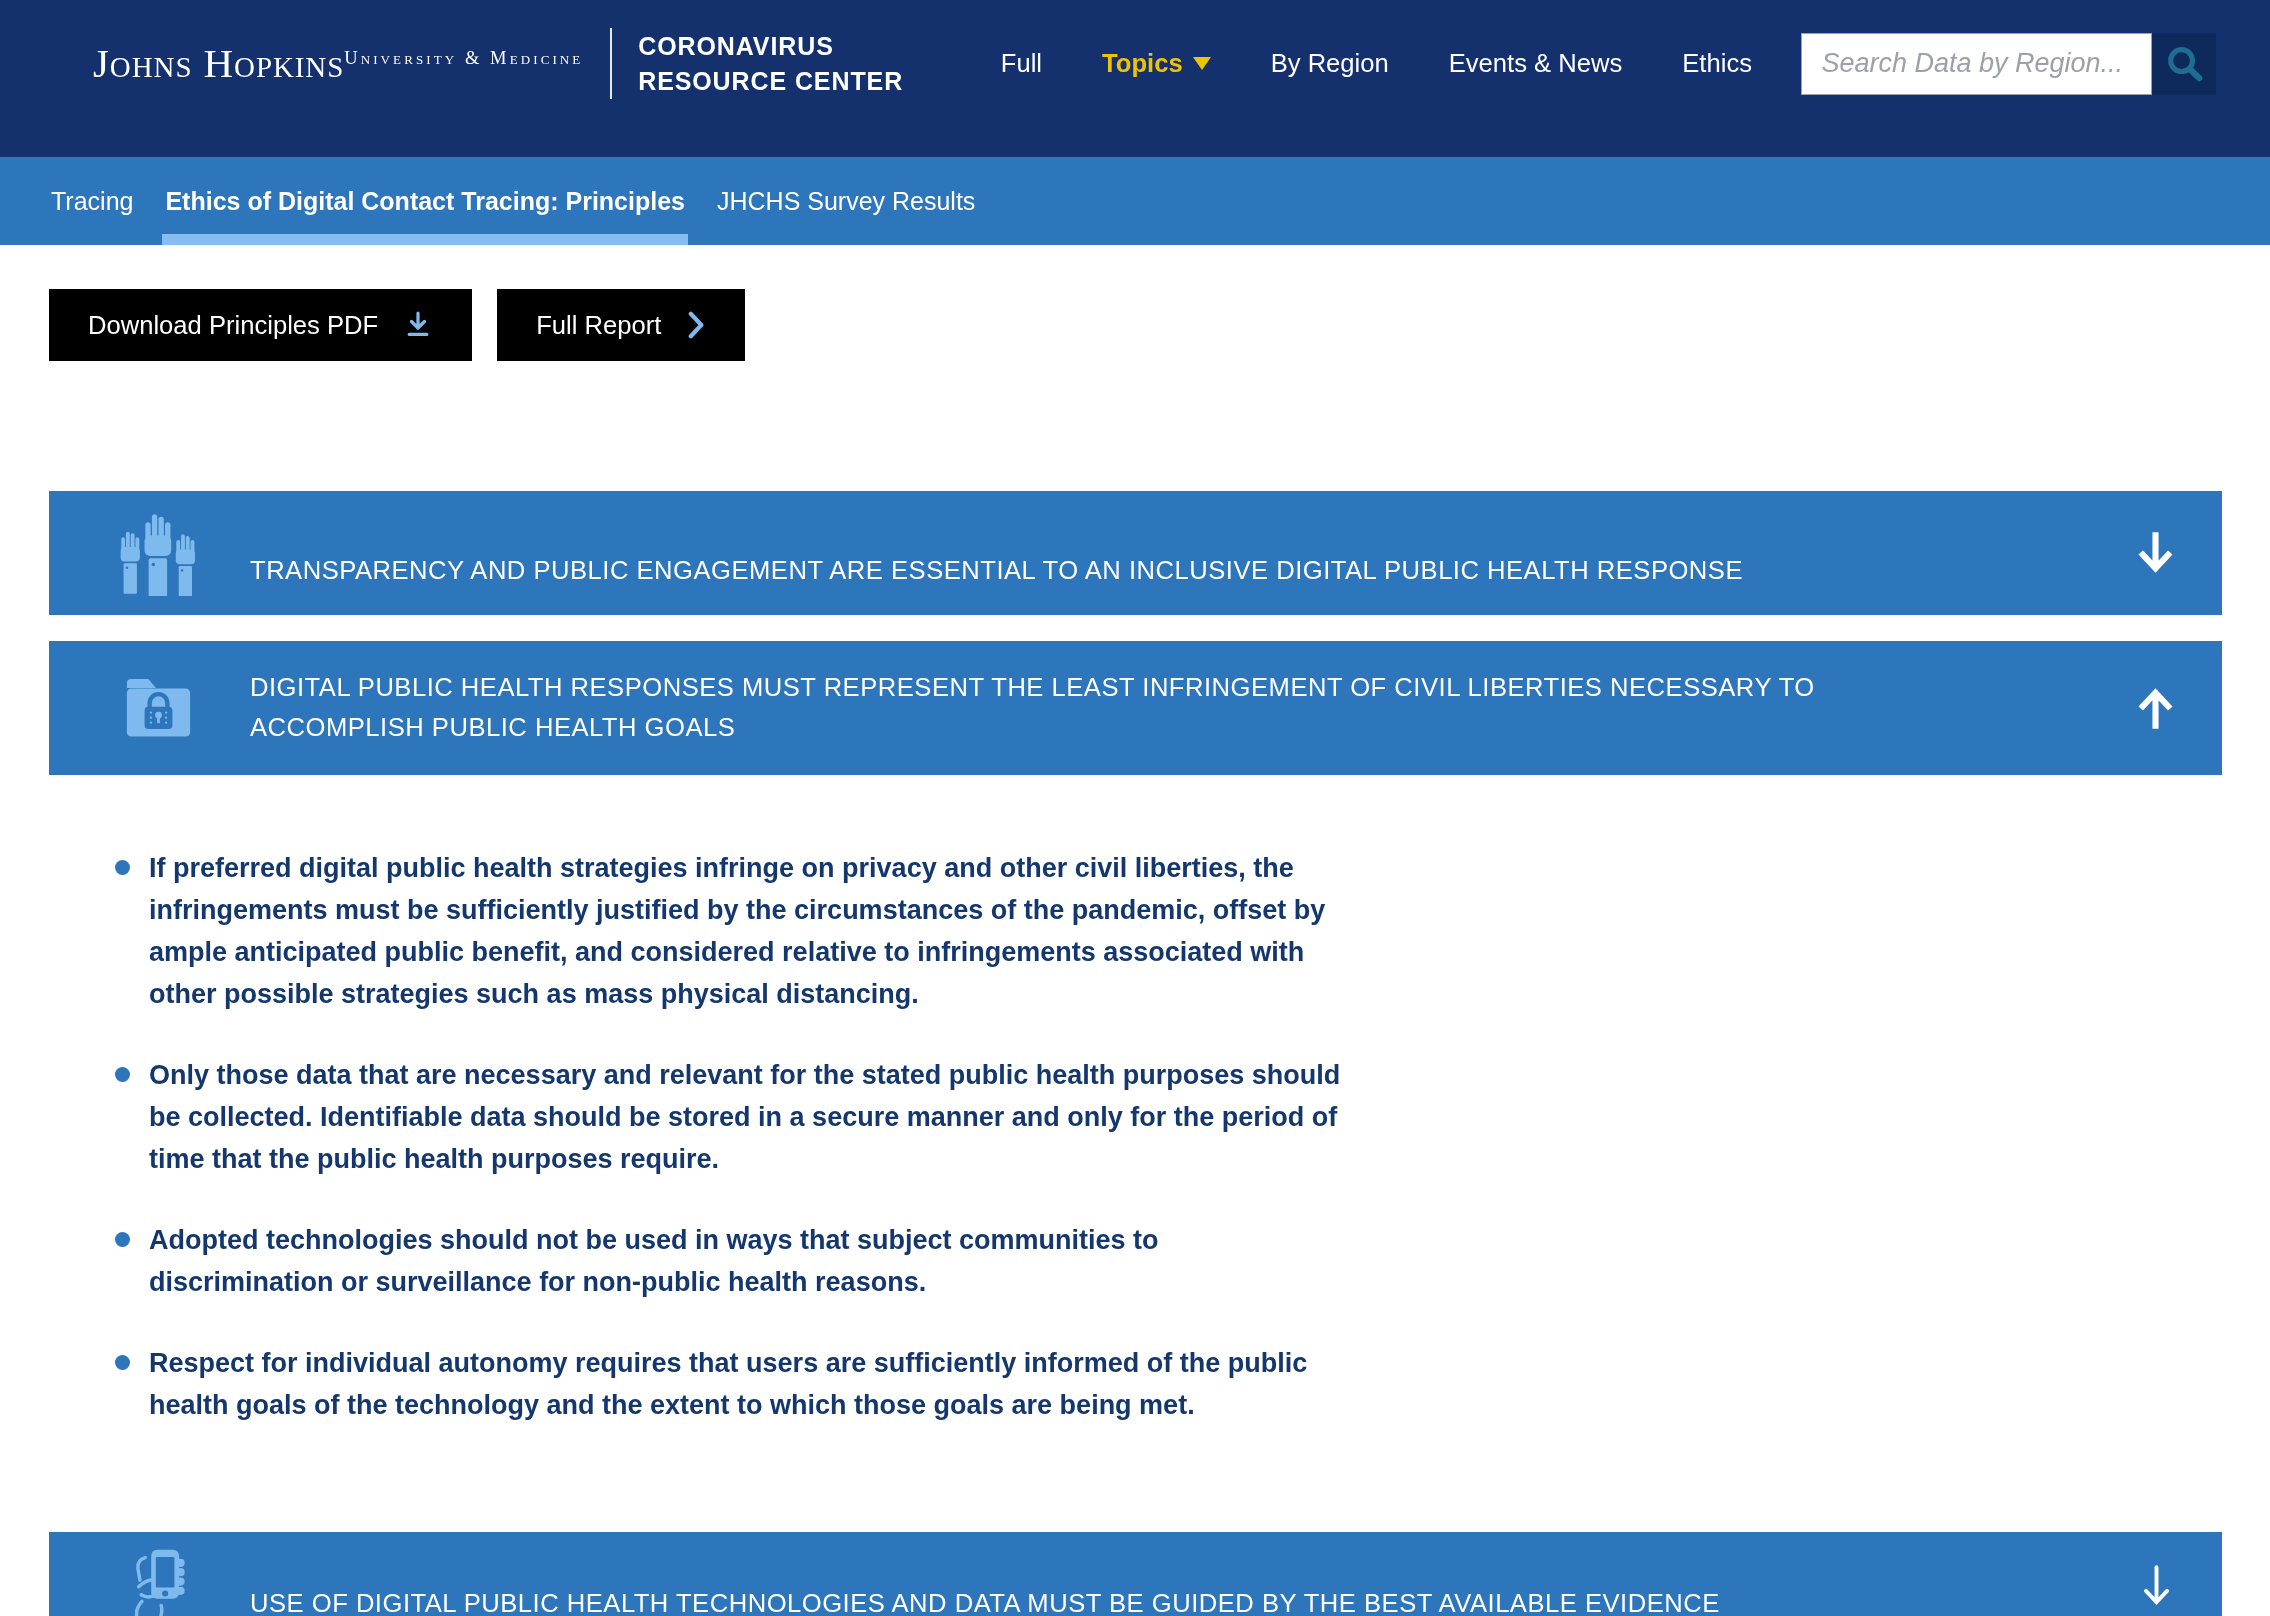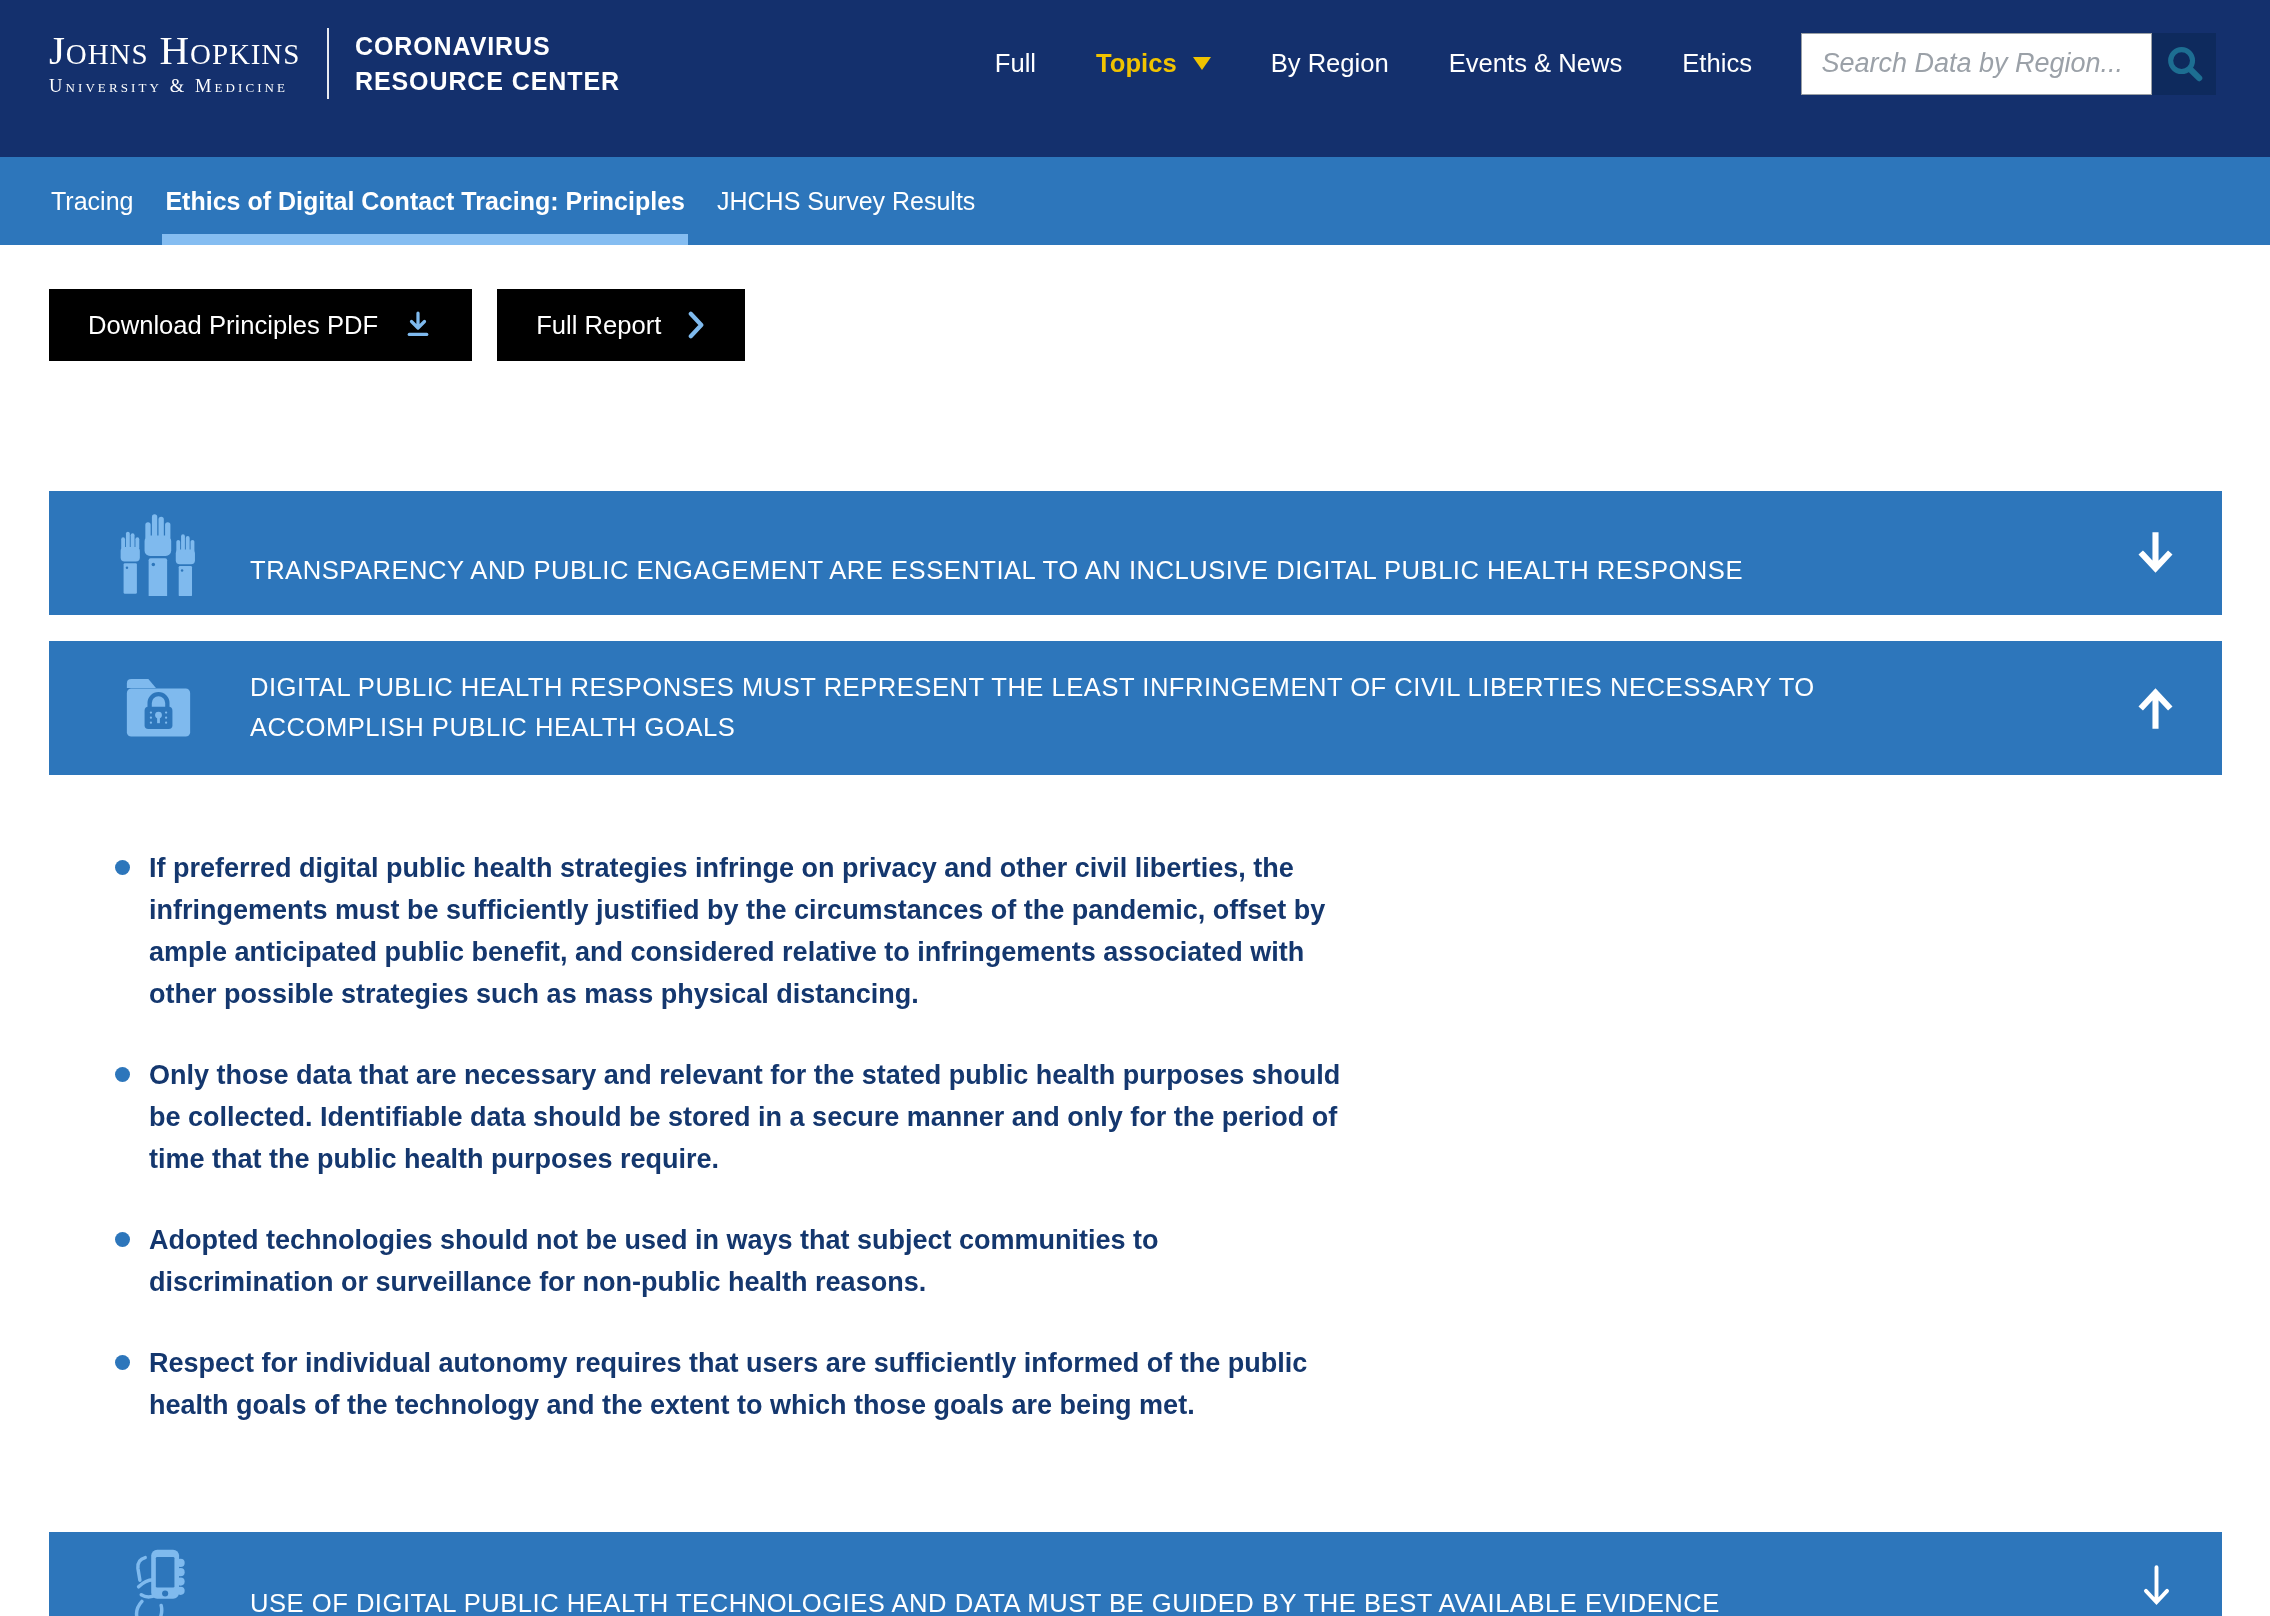--- a/index.html
+++ b/index.html
@@ -4,36 +4,36 @@
 <style>
   * { margin:0; padding:0; box-sizing:border-box; }
   body { background:#ffffff; font-family:"Liberation Sans", sans-serif; }
   .page { width:2271px; height:1616px; background:#ffffff; overflow:hidden; position:relative; }
 
   
   .header {
     height:157px; background:#14306d; display:flex; align-items:center;
     padding:0 55px 30px 49px;
   }
-  .logo { display:flex; flex-direction:column; color:#ffffff; cursor:pointer; }
+  .logo { display:flex; flex-direction:row; color:#ffffff; cursor:pointer;margin-left:44px; }
   .logo-word {
     font-family:"Liberation Serif", serif; font-variant:small-caps;
     font-size:41px; letter-spacing:0.9px; line-height:1; color:#ffffff;
   }
   .logo-tag {
     font-family:"Liberation Serif", serif; font-variant:small-caps;
     font-size:18.5px; letter-spacing:3.1px; margin-top:5.3px; color:#ffffff;
   }
   .logo-divider { width:1.8px; height:71px; background:rgba(255,255,255,0.9); margin:0 26.5px; }
   .brand {
     color:#ffffff; font-size:25px; font-weight:700; letter-spacing:0.9px; line-height:1.4;
   }
   .main-nav { display:flex; align-items:center; gap:60px; margin-left:auto; }
   .nav-item { color:#ffffff; font-size:25.6px; font-weight:500; cursor:pointer; white-space:nowrap; }
-  .nav-item.topics { color:#f0c300; font-weight:700; display:flex; align-items:center; gap:16px; }
+  .nav-item.topics { color:#f0c300; font-weight:700; display:flex; align-items:center; gap:10px; }
   .caret-down {
     width:0; height:0; border-left:9.7px solid transparent; border-right:9.7px solid transparent;
     border-top:13.2px solid #f0c300; display:inline-block;
   }
   .search-box { display:flex; align-items:center; margin-left:49px; }
   .search-input {
     width:351px; height:62px; background:#ffffff; border:1.8px solid #9aa0a6;
     font-family:"Liberation Sans", sans-serif; font-size:27px; font-style:italic;
     color:#555; padding:0 19.4px; outline:none;
   }

